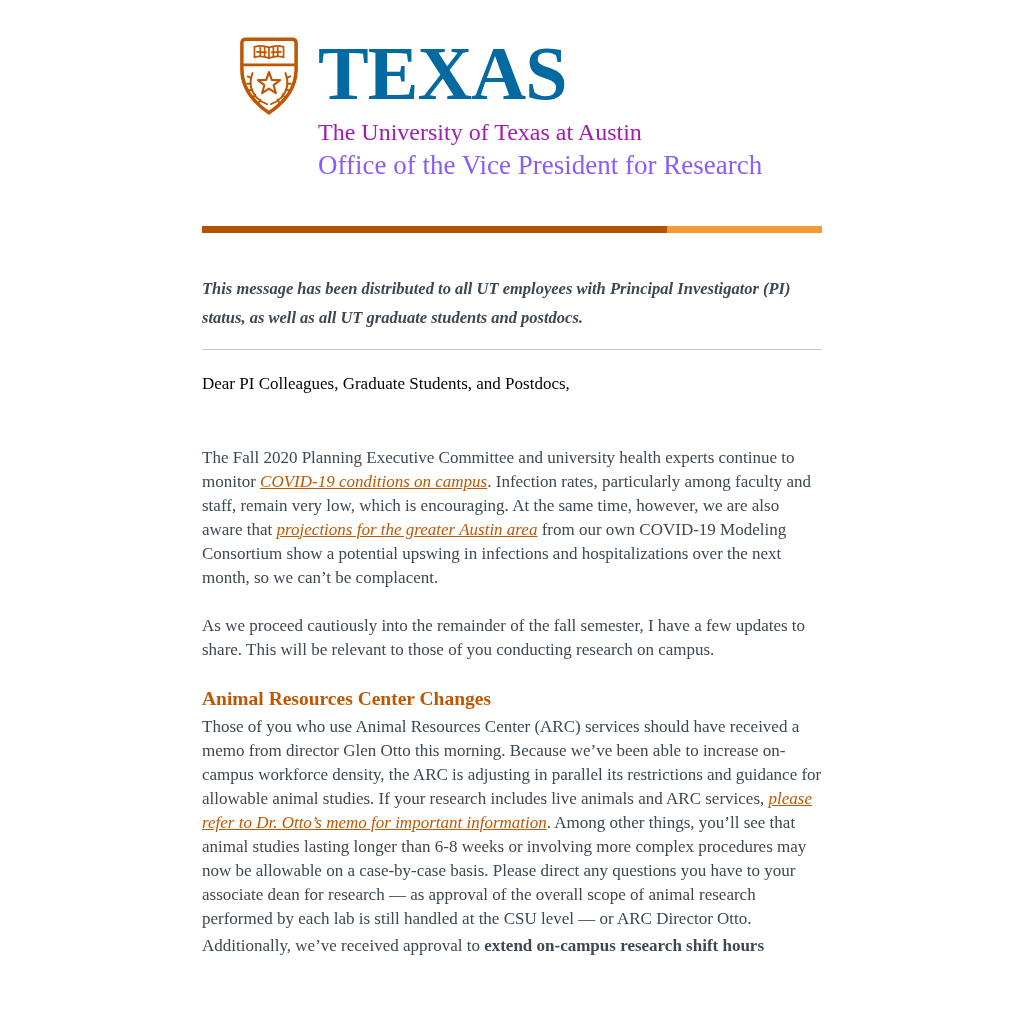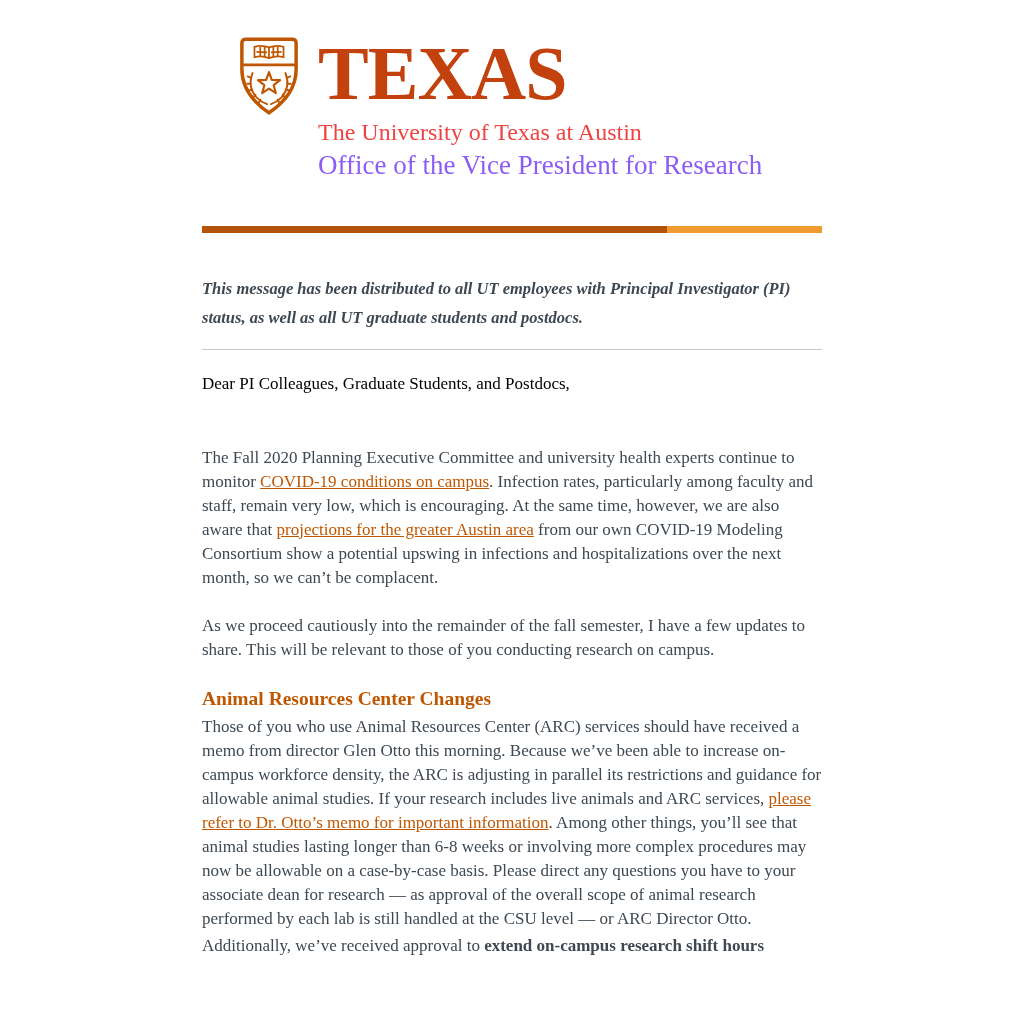--- a/index.html
+++ b/index.html
@@ -18,30 +18,30 @@
   }
   
   .logo-row {
     display: flex;
     align-items: flex-start;
     margin-left: 36px;
   }
   .shield-wrap { width: 62px; height: 80px; flex: 0 0 auto; }
   .logo-text-col { margin-left: 18px; }
   .wordmark {
-    color: #c2410c;
+    color: #0369a1;
     font-size: 76px;
     font-weight: bold;
     line-height: 0.82;
     letter-spacing: -1px;
     margin-top: 6px;
     font-family: "Liberation Serif", serif;
   }
   .university-line {
-    color: #ef4444;
+    color: #a21caf;
     font-size: 24px;
     line-height: 1.2;
     margin-top: 14px;
   }
   .office-line {
     color: #8b5cf6;
     font-size: 27px;
     line-height: 1.2;
     margin-top: 2px;
   }
@@ -85,20 +85,21 @@
     color: #bf5700;
     font-size: 19.5px;
     line-height: 26px;
     font-weight: bold;
     margin: 24px 0 0 0;
   }
   a.body-link {
     color: #bf5700;
     text-decoration: underline;
     cursor: pointer;
+    font-style: italic;
   }
   .bold-phrase { font-weight: bold; text-align: center; }
 </style>
 </head>
 <body>
 
 <div class="email-container">
 
   <div class="logo-row">
     <div class="shield-wrap">

